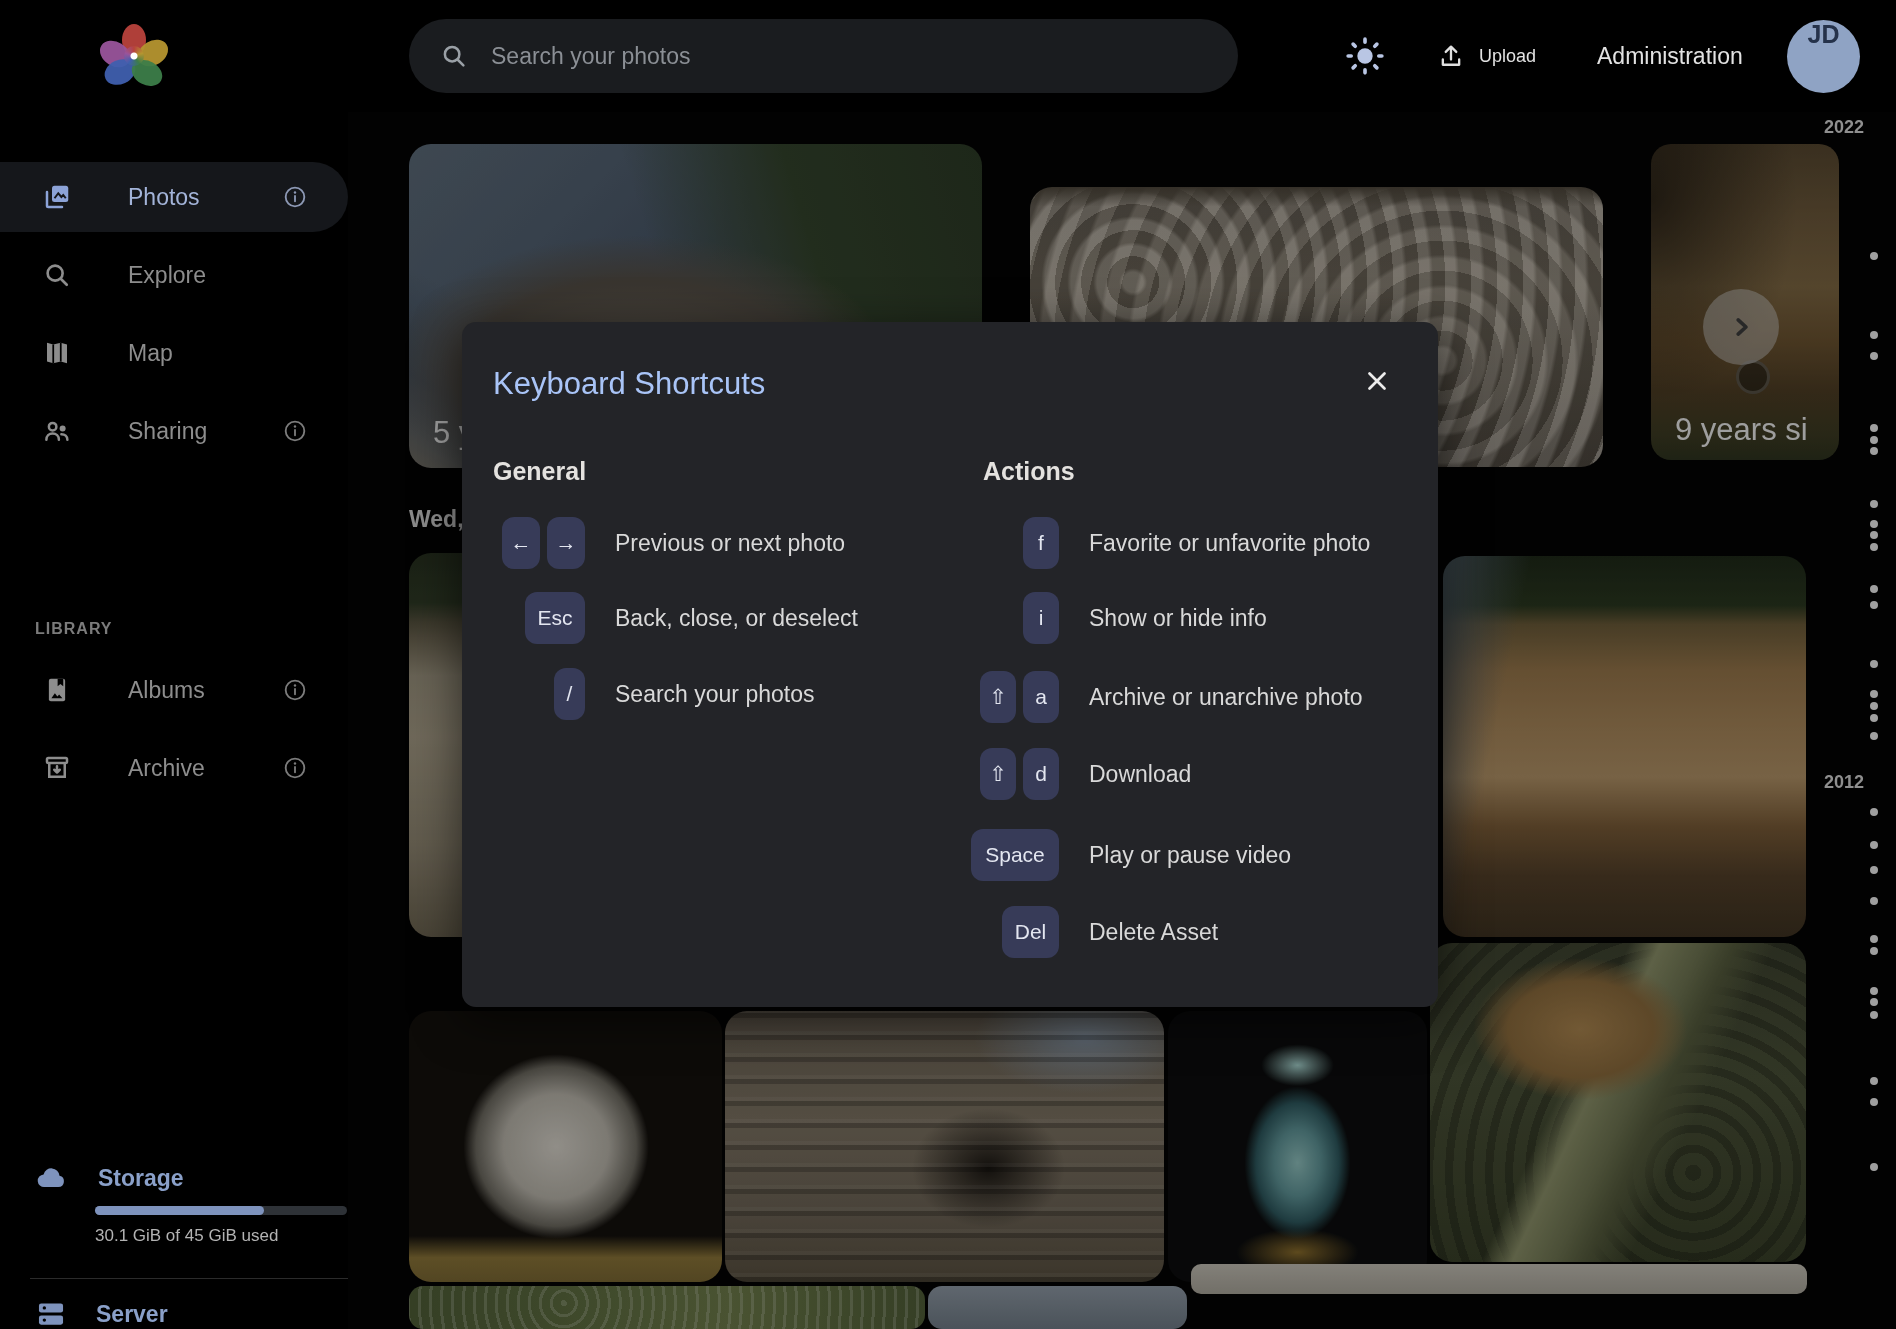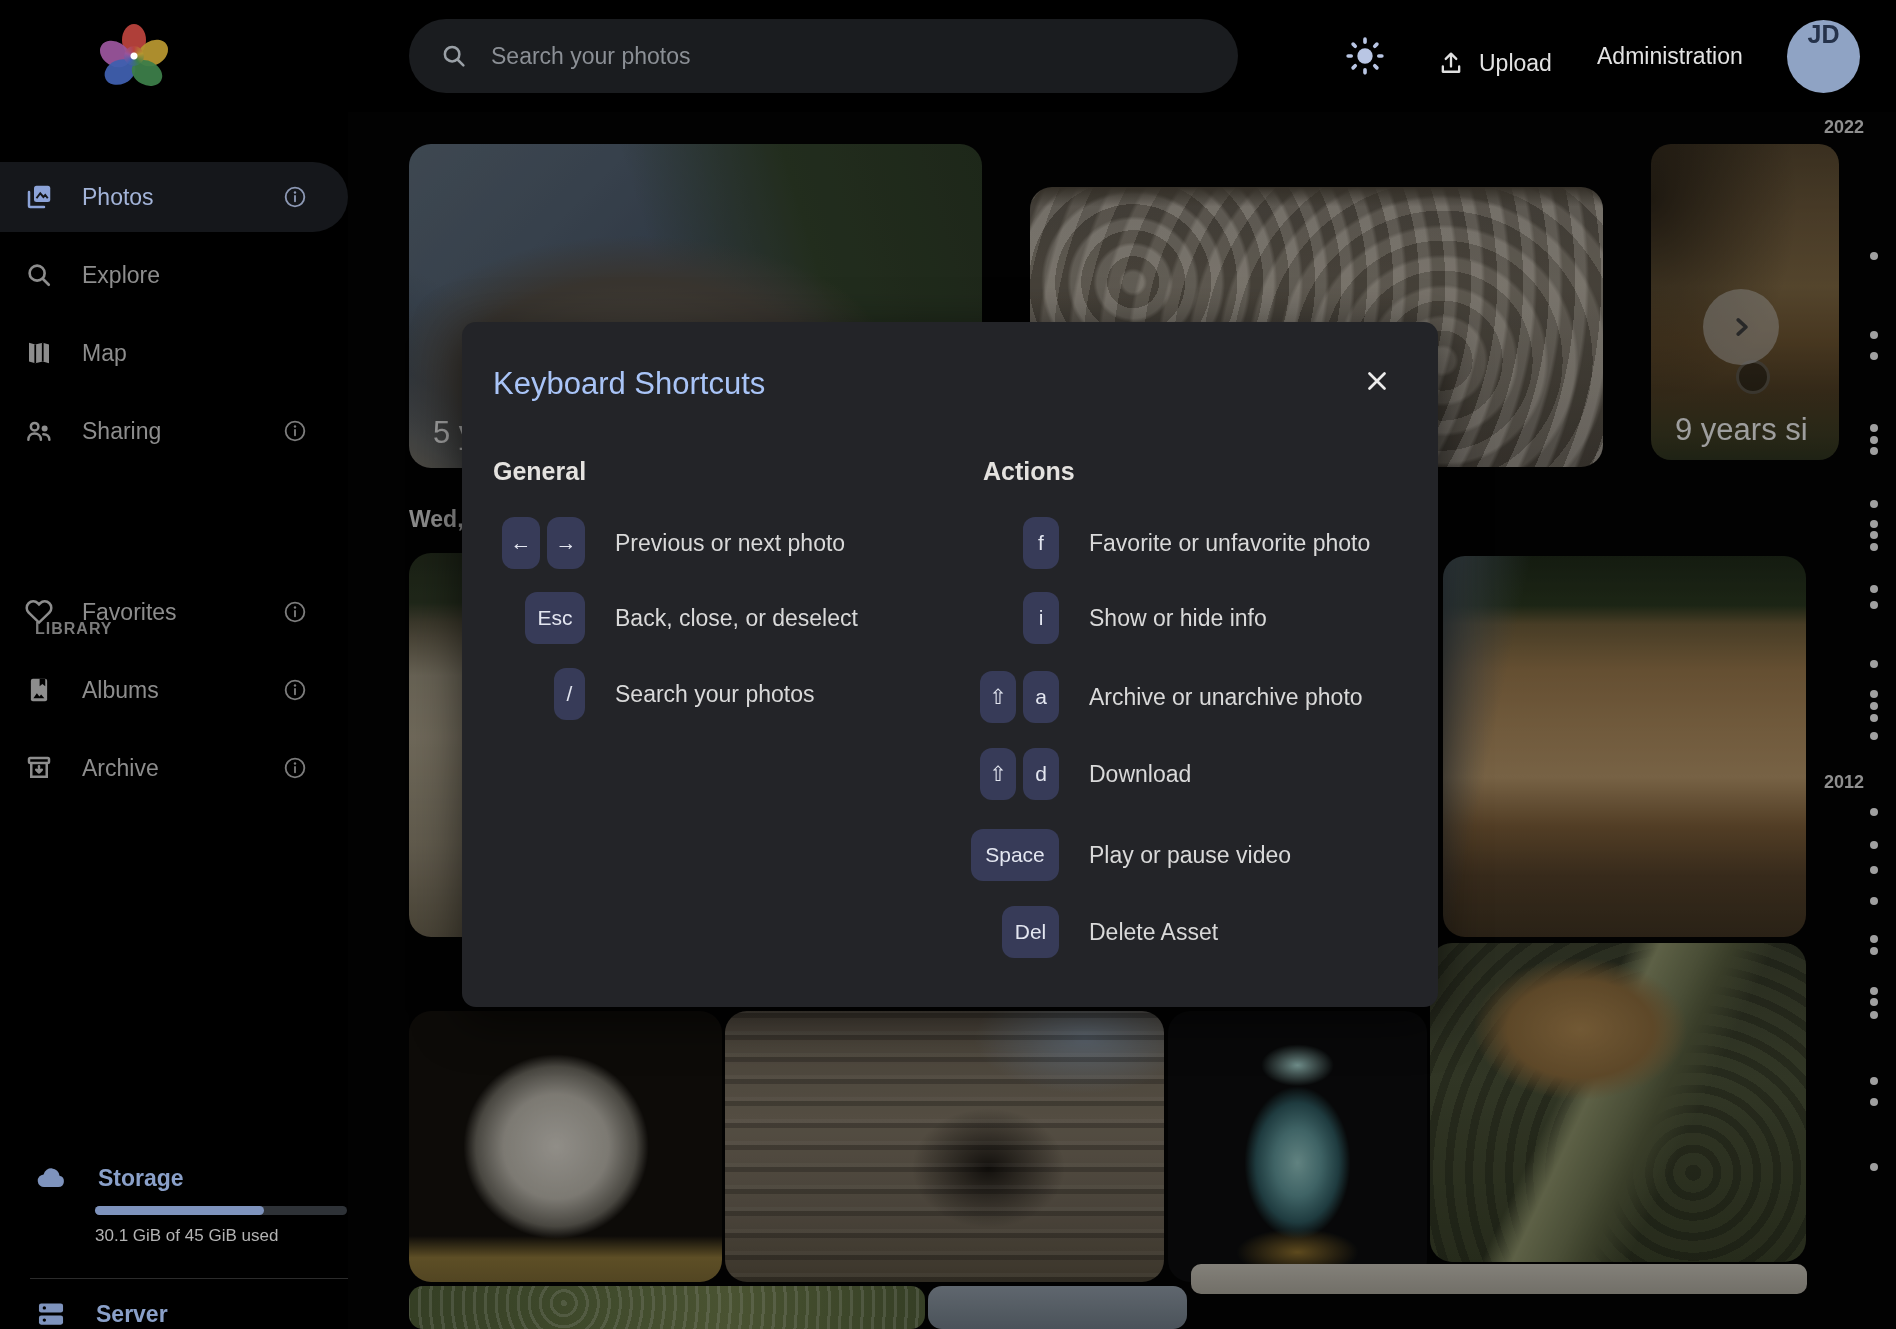--- a/index.html
+++ b/index.html
@@ -18,27 +18,27 @@
   .p-green  { left:32px; top:33px; background:#3c7d49; transform:rotate(118deg); }
   .f-core { position:absolute; left:21px; top:22px; width:20px; height:20px; border-radius:50%;
             background:radial-gradient(circle, #fff 0 3px, rgba(255,255,255,0) 4px),
             conic-gradient(#b8423c,#b5952f,#3c7d49,#3f5fae,#99549b,#b8423c); }
   .logo-text { font-family:"DejaVu Serif", serif; font-size:37px; letter-spacing:5px; color:#a7bde2; font-weight:500; }
   .searchbar { position:absolute; left:409px; top:19px; width:829px; height:74px; background:#1a1c1f; border-radius:40px; display:flex; align-items:center; padding-left:30px; }
   .searchbar input { background:transparent; border:none; outline:none; color:#cfcfcf; font-size:23px; margin-left:22px; width:680px; font-family:"Liberation Sans",sans-serif; }
   .searchbar input::placeholder { color:#8b8f95; }
   .tb-right { position:absolute; top:0; height:112px; display:flex; align-items:center; }
   .sunbtn { left:1340px; } .sunbtn svg { display:block; }
-  .uploadbtn { left:1437px; gap:14px; color:#e2e2e2; font-size:23px; font-weight:500;margin-top:7px; }
+  .uploadbtn { left:1437px; gap:14px; color:#e2e2e2; font-size:18px; font-weight:500; }
   .adminlink { left:1597px; color:#e2e2e2; font-size:23px; font-weight:500; }
   .avatar { position:absolute; left:1787px; top:20px; width:73px; height:73px; border-radius:50%; background:#8fa3c4; color:#25324a; font-size:25px; font-weight:600; display:flex; align-items:flex-start; justify-content:center; z-index:9; }
 
   
   .sidebar { position:absolute; left:0; top:112px; width:348px; height:1217px; background:#000; z-index:8; }
-  .nav-item { position:absolute; left:0; width:348px; height:70px; display:flex; align-items:center; padding-left:24px; cursor:pointer; }
+  .nav-item { position:absolute; left:0; width:348px; height:70px; display:flex; align-items:center; padding-left:42px; cursor:pointer;gap:28px; }
   .nav-item .nl { font-size:23px; font-weight:500; color:#8d8d8d; margin-left:28px; }
   .nav-item .info { position:absolute; right:40px; }
   .nav-item.active { background:#15171b; border-radius:0 35px 35px 0; }
   .nav-item.active .nl { color:#a3b4d9; }
   .lib-head { position:absolute; left:35px; top:508px; font-size:16px; font-weight:600; letter-spacing:1px; color:#7b7b7b; }
   .storage-block { position:absolute; left:0; top:1048px; width:348px; }
   .blk-head { display:flex; align-items:center; padding-left:34px; }
   .blk-head .bl { font-size:23px; font-weight:600; color:#8aa0c9; margin-left:28px; }
   .sbar { position:absolute; left:95px; top:46px; width:252px; height:9px; border-radius:5px; background:#2e3237; }
   .sbar-fill { height:9px; border-radius:5px; background:#7e93bd; }
@@ -285,31 +285,20 @@
       <span class="nl">Sharing</span>
       <svg class="info" width="26" height="26" viewBox="0 0 24 24">
         <circle cx="12" cy="12" r="8.6" fill="none" stroke="#7c7c7c" stroke-width="1.7"></circle>
         <path d="M12 11v5" stroke="#7c7c7c" stroke-width="1.7" stroke-linecap="round"></path>
         <circle cx="12" cy="7.8" r="1.1" fill="#7c7c7c"></circle>
       </svg>
     </div>
 
     <div class="lib-head">LIBRARY</div>
 
-    <div class="nav-item" style="top:465px">
-      <svg width="30" height="30" viewBox="0 0 24 24">
-        <path d="M20.3 5a5.2 5.2 0 0 0-7.4 0l-.9.9-.9-.9a5.2 5.2 0 0 0-7.4 7.4l.9.9 7.4 7.2 7.4-7.2.9-.9a5.2 5.2 0 0 0 0-7.4z" fill="none" stroke="#8d8d8d" stroke-width="2"></path>
-      </svg>
-      <span class="nl">Favorites</span>
-      <svg class="info" width="26" height="26" viewBox="0 0 24 24">
-        <circle cx="12" cy="12" r="8.6" fill="none" stroke="#7c7c7c" stroke-width="1.7"></circle>
-        <path d="M12 11v5" stroke="#7c7c7c" stroke-width="1.7" stroke-linecap="round"></path>
-        <circle cx="12" cy="7.8" r="1.1" fill="#7c7c7c"></circle>
-      </svg>
-    </div>
     <div class="nav-item" style="top:543px">
       <svg width="30" height="30" viewBox="0 0 24 24">
         <rect x="5.5" y="3" width="13" height="18" rx="1.6" fill="#8d8d8d"></rect>
         <path d="M12.5 3v6l2.2-1.8L17 9V3z" fill="#000"></path>
         <path d="M7.5 18.5l2.8-4 2 2.6 1.4-1.5 2.6 2.9z" fill="#000"></path>
       </svg>
       <span class="nl">Albums</span>
       <svg class="info" width="26" height="26" viewBox="0 0 24 24">
         <circle cx="12" cy="12" r="8.6" fill="none" stroke="#7c7c7c" stroke-width="1.7"></circle>
         <path d="M12 11v5" stroke="#7c7c7c" stroke-width="1.7" stroke-linecap="round"></path>

